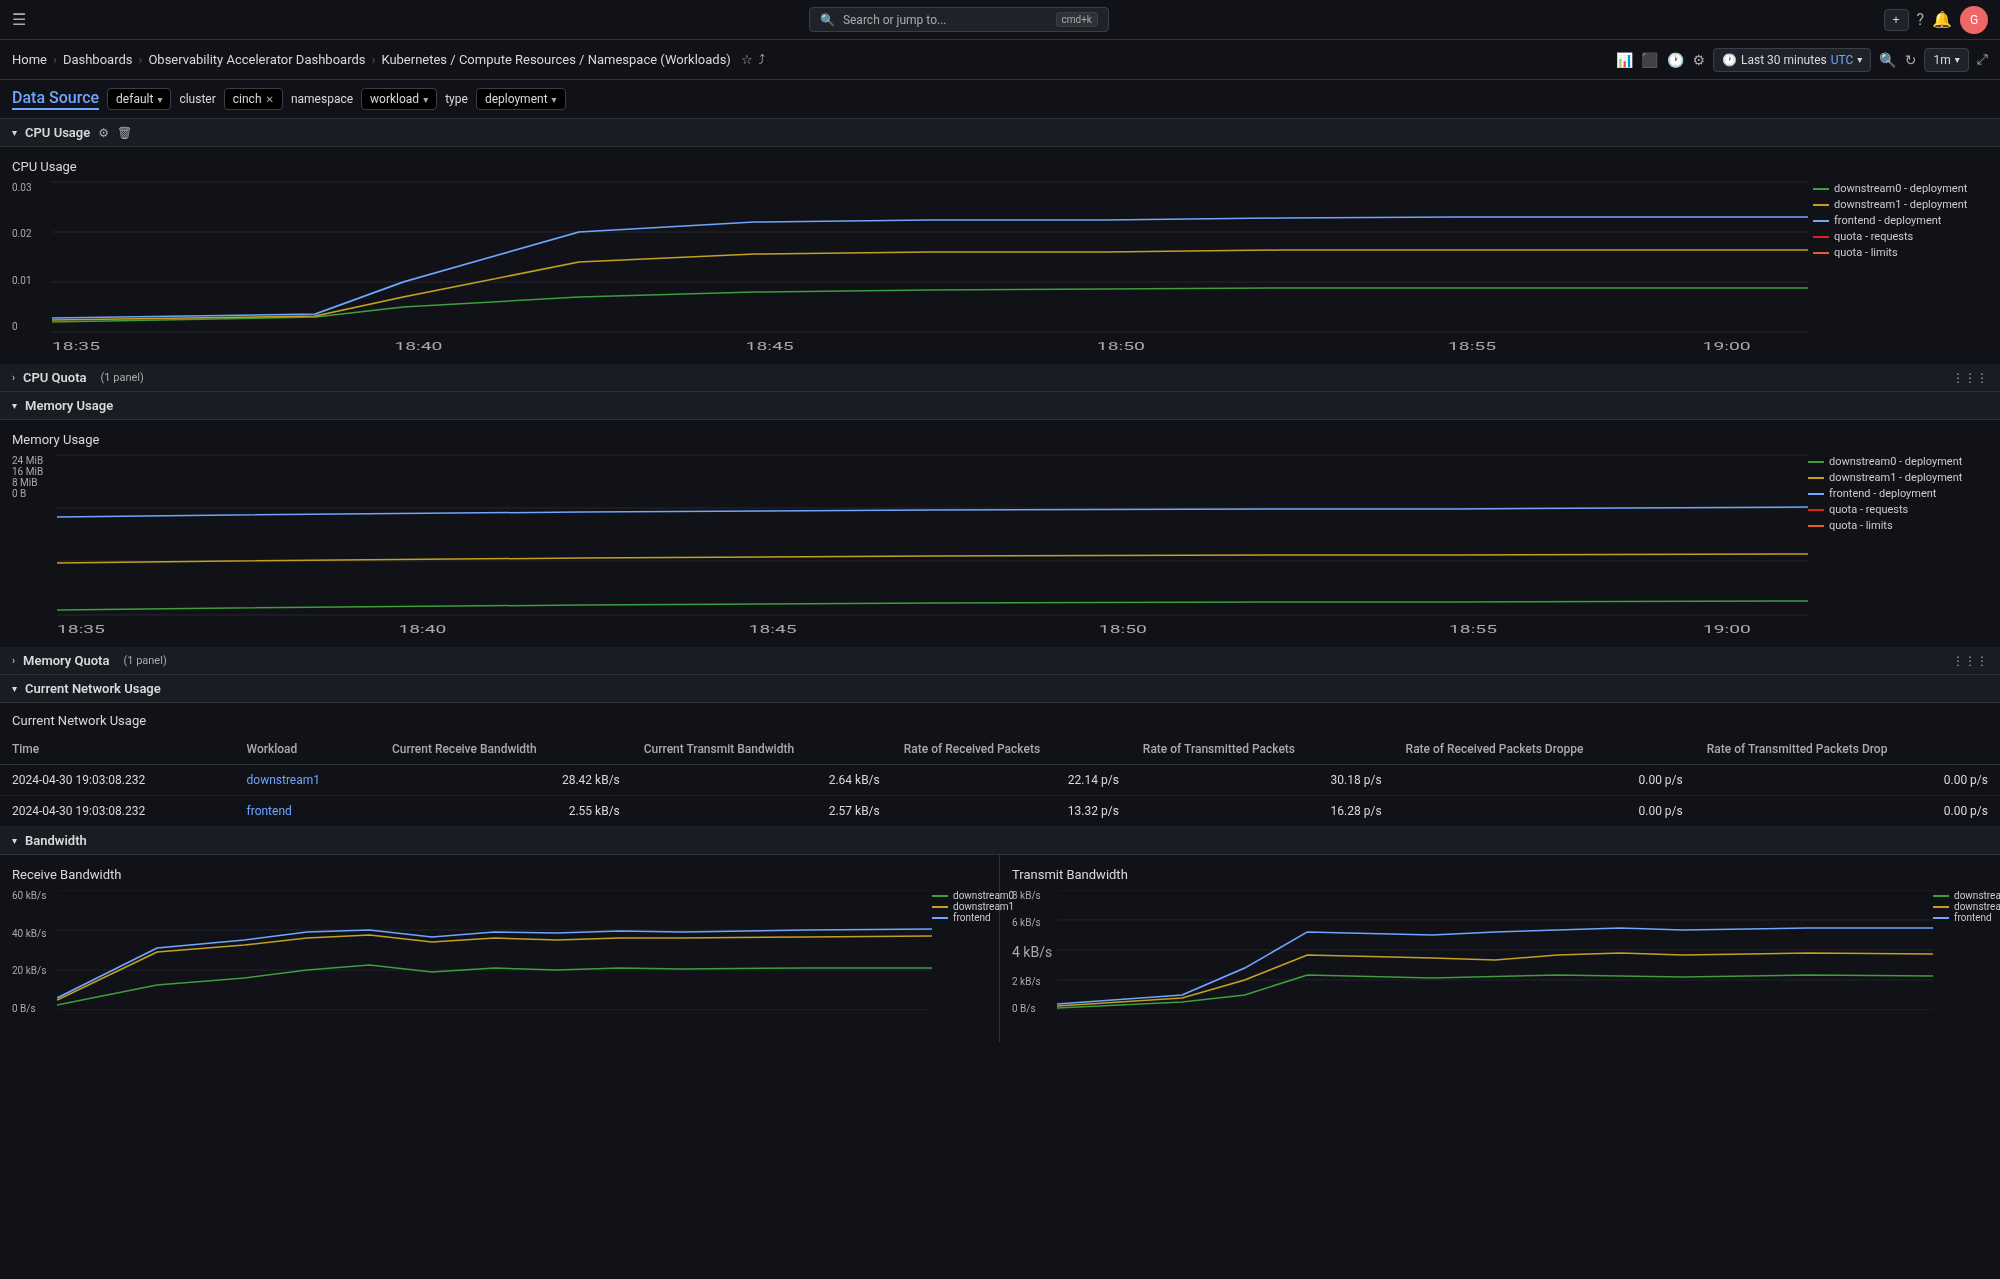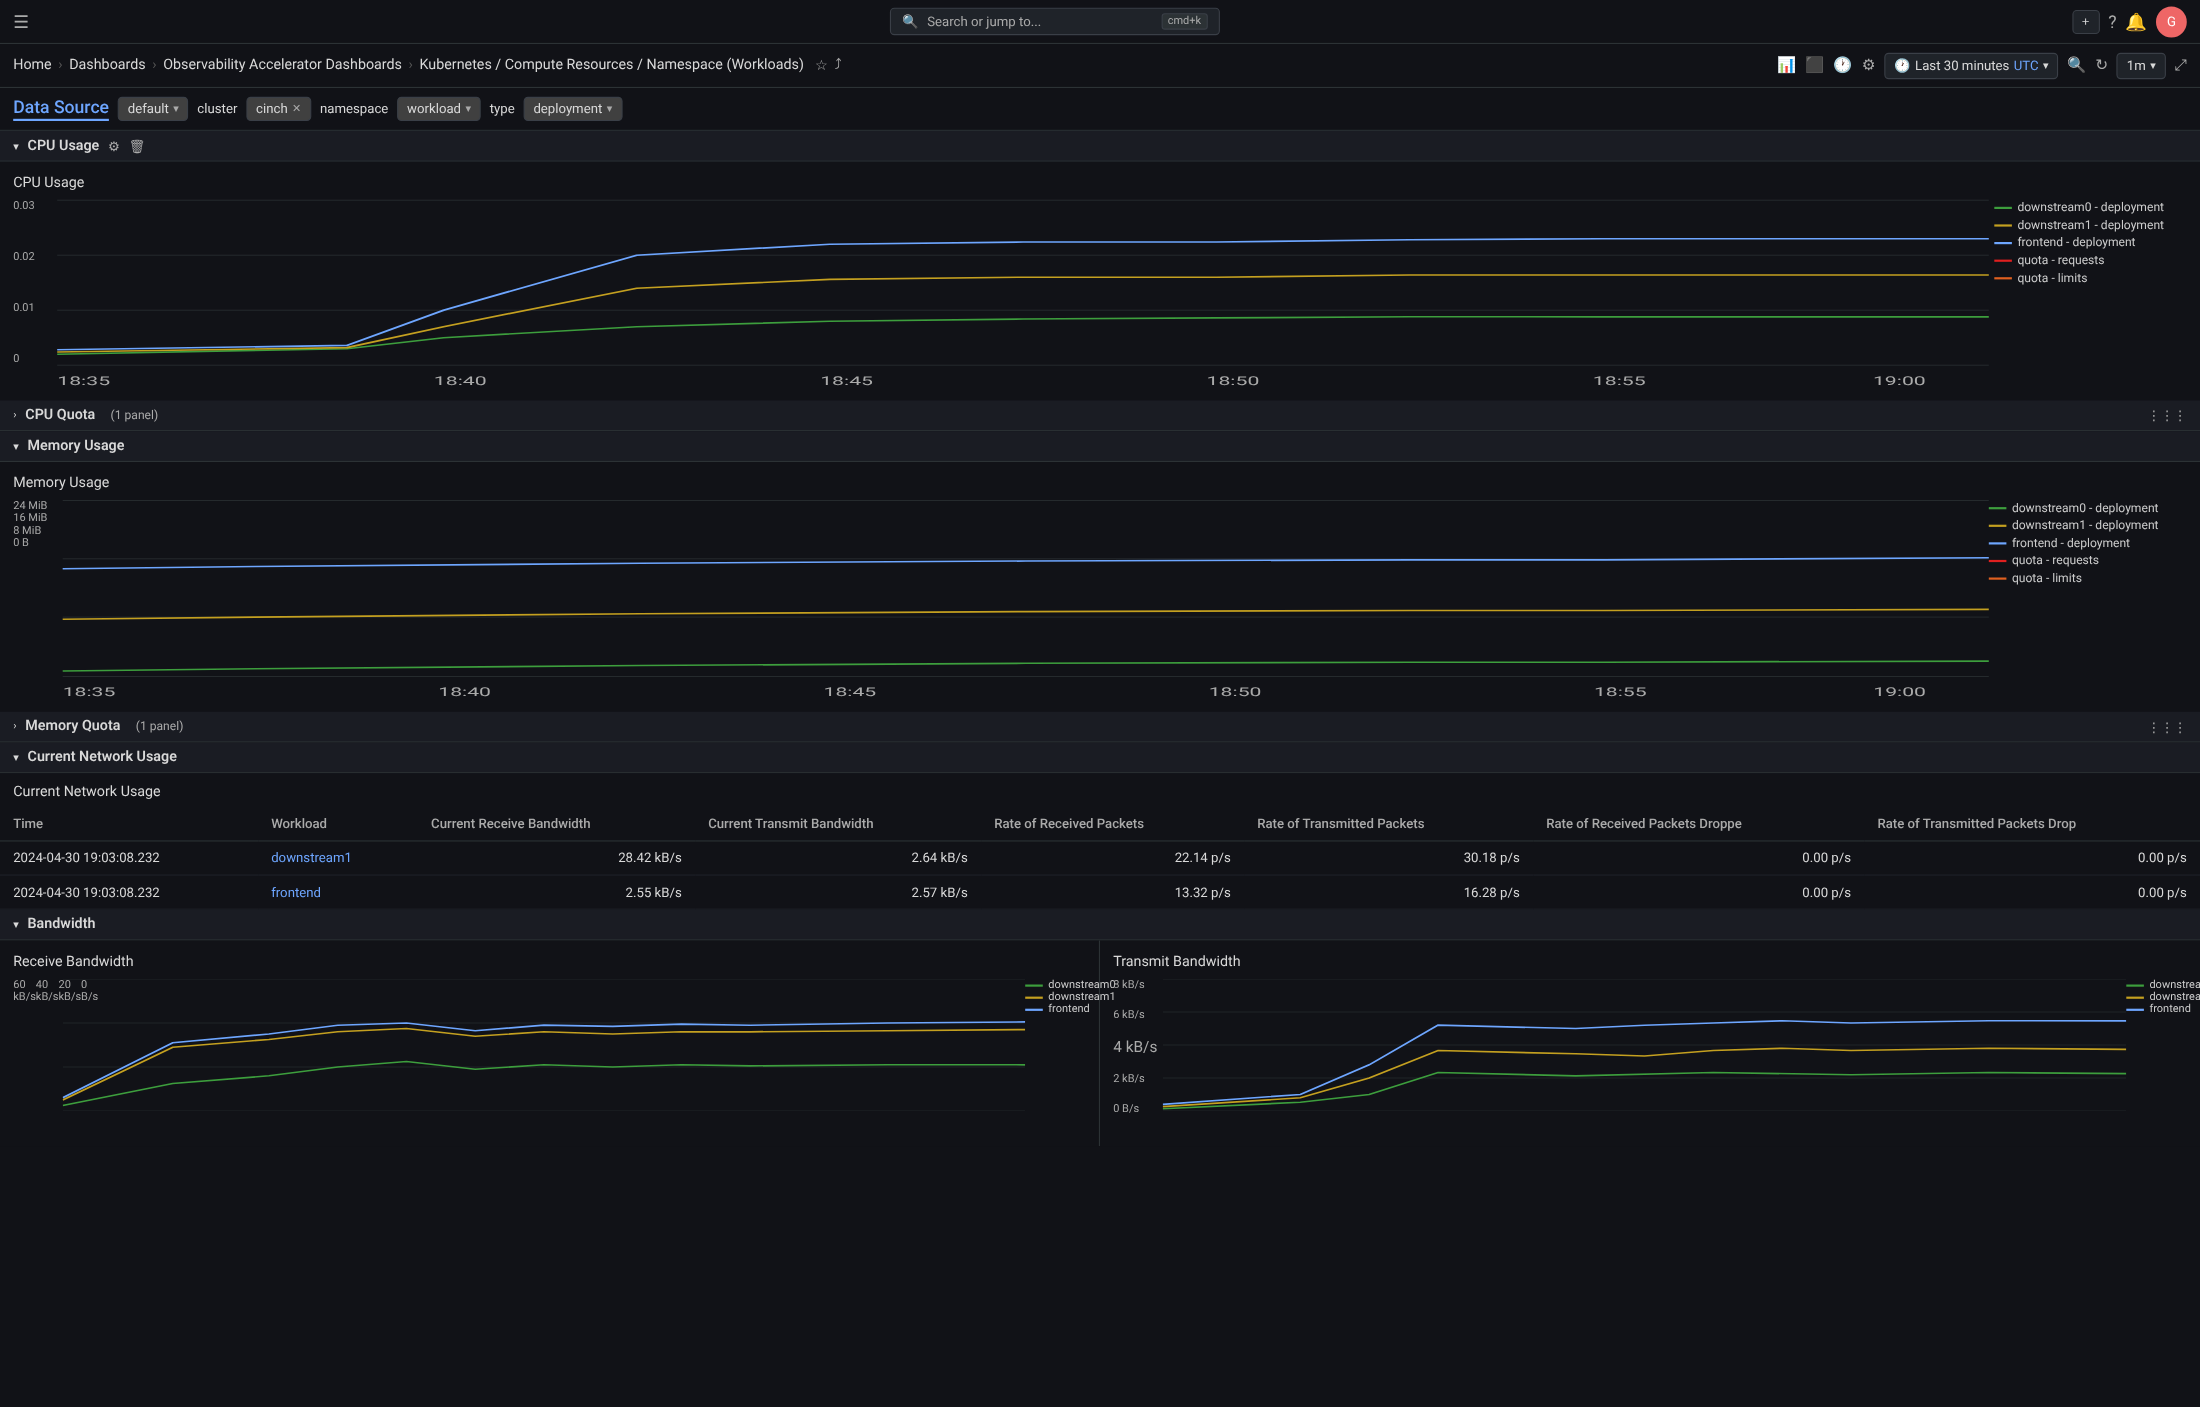--- a/index.html
+++ b/index.html
@@ -18,21 +18,21 @@
     .nav-bar { background: #111217; border-bottom: 1px solid #2c3235; padding: 0 12px; height: 40px; display: flex; align-items: center; gap: 6px; font-size: 13px; }
     .nav-item { color: #d9d9d9; cursor: pointer; }
     .nav-sep { color: #555; }
     .nav-icons { margin-left: auto; display: flex; gap: 8px; align-items: center; }
     .nav-icon-btn { color: #aaa; cursor: pointer; font-size: 14px; }
     .time-selector { background: #1f2329; border: 1px solid #3a3f47; border-radius: 4px; padding: 4px 8px; color: #d9d9d9; font-size: 12px; display: flex; align-items: center; gap: 4px; cursor: pointer; }
     
     
     .filter-bar { background: #111217; border-bottom: 1px solid #2c3235; padding: 8px 12px; display: flex; align-items: center; gap: 8px; }
     .filter-label { color: #6ea6ff; font-size: 16px; font-weight: 500; border-bottom: 2px solid #6ea6ff; padding-bottom: 1px; }
-    .filter-tag { background: #404040; border: 1px solid #3a3f47; border-radius: 4px; padding: 3px 8px; color: #d9d9d9; font-size: 12px; display: flex; align-items: center; gap: 4px; cursor: pointer; }
+    .filter-tag { background: #000000; border: 1px solid #3a3f47; border-radius: 4px; padding: 3px 8px; color: #d9d9d9; font-size: 12px; display: flex; align-items: center; gap: 4px; cursor: pointer; }
     .filter-tag .arrow { color: #aaa; font-size: 10px; }
     
     
     .section-header { background: #1a1c23; border-bottom: 1px solid #2c3235; padding: 6px 12px; display: flex; align-items: center; gap: 8px; cursor: pointer; }
     .section-title { font-size: 13px; font-weight: 600; color: #d9d9d9; }
     .section-subtitle { font-size: 11px; color: #aaa; }
     .section-dots { margin-left: auto; color: #aaa; cursor: pointer; }
     
     
     .panel { background: #111217; padding: 12px; }
@@ -319,21 +319,21 @@
 <div class="section-header">
   <span style="font-size:10px;">▾</span>
   <span class="section-title">Bandwidth</span>
 </div>
 
 <div class="two-col">
 
   <div class="panel" style="padding:12px;">
     <div class="panel-title">Receive Bandwidth</div>
     <div style="position:relative; height:140px;">
-      <div style="position:absolute; left:0; top:0; height:100%; display:flex; justify-content:space-between; padding:0 0 16px 0; width:45px;">
+      <div style="position:absolute; left:0; top:0; height:100%; display:flex; flex-direction:column; justify-content:space-between; padding:0 0 16px 0; width:45px;">
         <span style="font-size:10px; color:#aaa;">60 kB/s</span>
         <span style="font-size:10px; color:#aaa;">40 kB/s</span>
         <span style="font-size:10px; color:#aaa;">20 kB/s</span>
         <span style="font-size:10px; color:#aaa;">0 B/s</span>
       </div>
       <svg style="margin-left:45px; width:calc(100% - 100px); height:120px;" viewBox="0 0 700 120" preserveAspectRatio="none">
         <line x1="0" y1="0" x2="700" y2="0" class="chart-grid-line"></line>
         <line x1="0" y1="40" x2="700" y2="40" class="chart-grid-line"></line>
         <line x1="0" y1="80" x2="700" y2="80" class="chart-grid-line"></line>
         <line x1="0" y1="120" x2="700" y2="120" class="chart-grid-line"></line>

